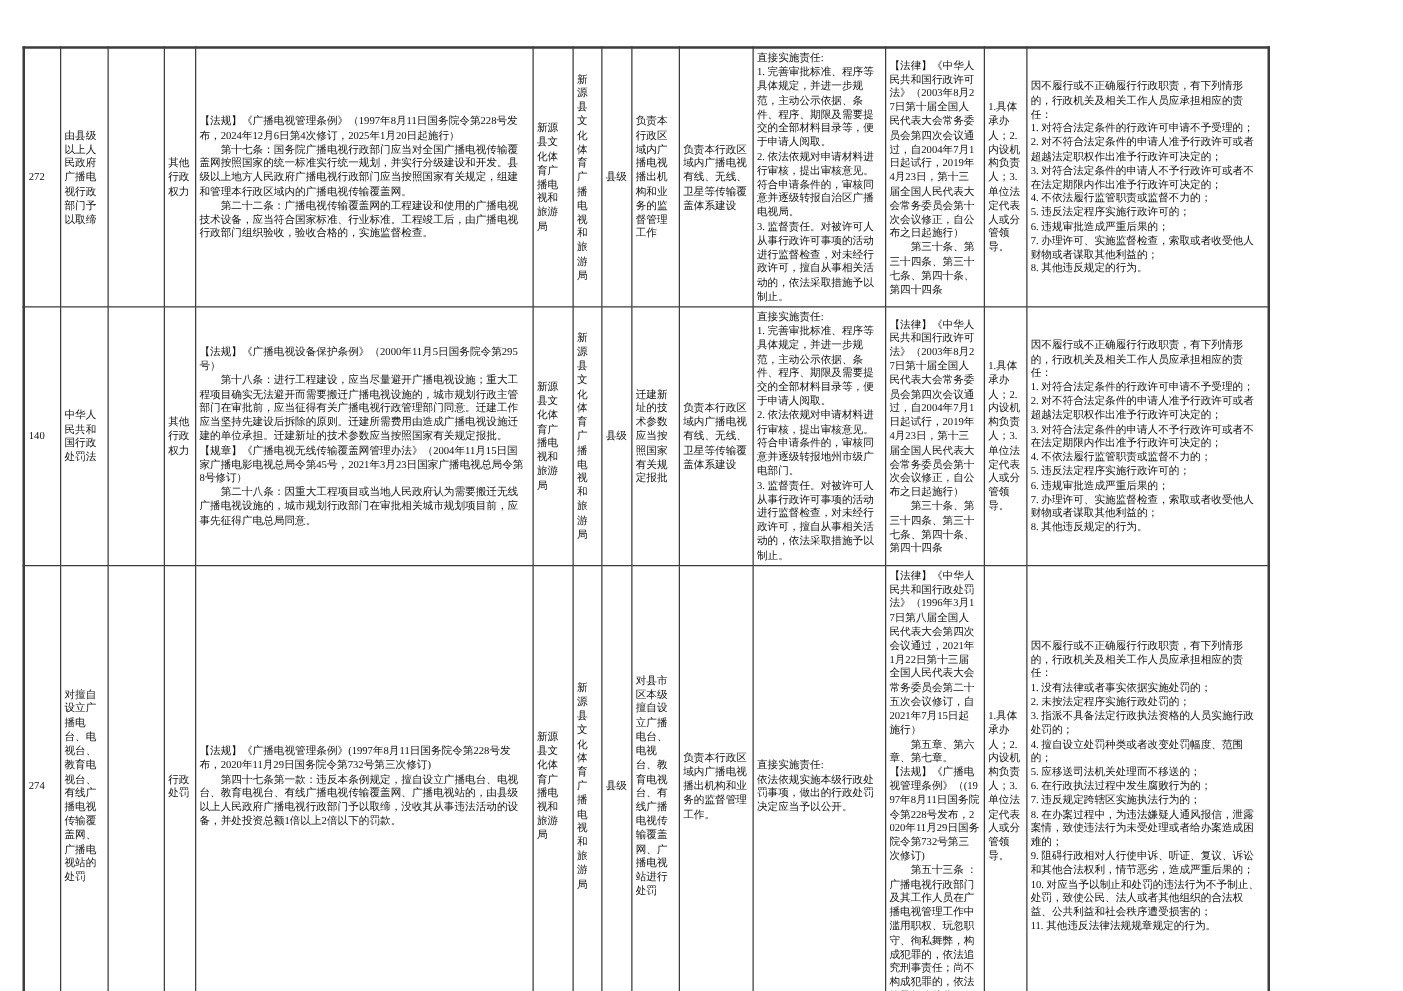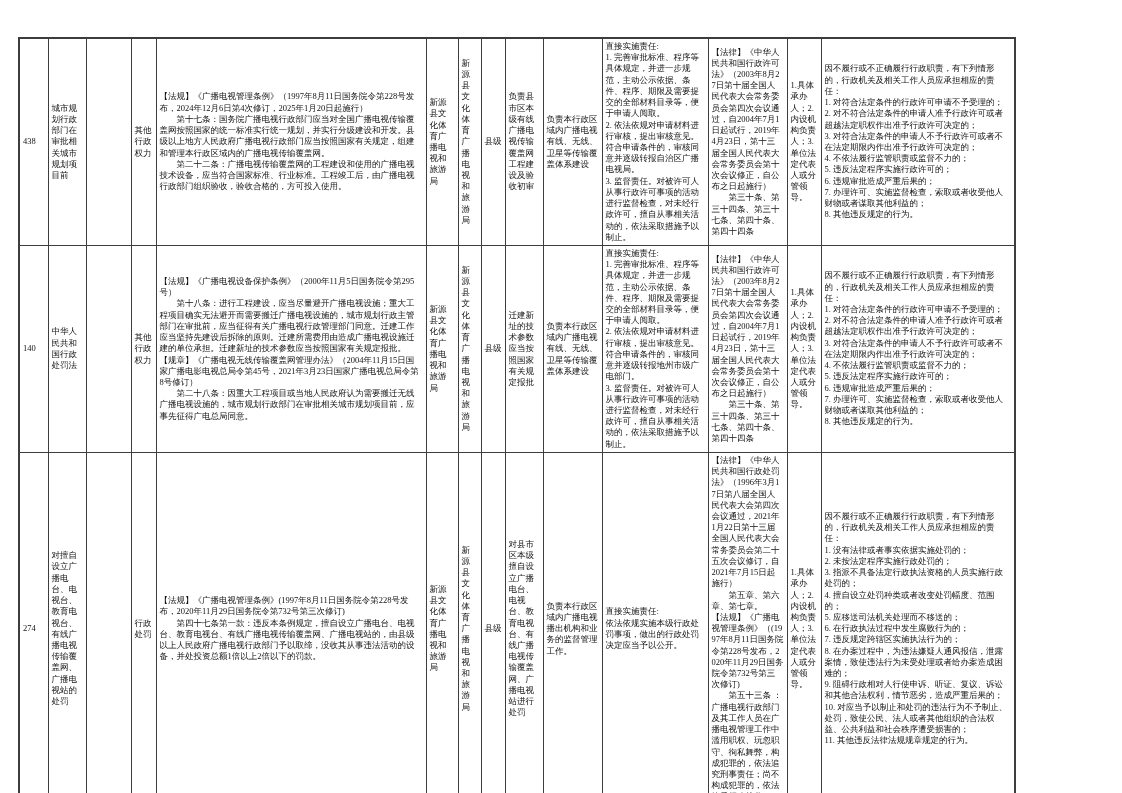--- a/index.html
+++ b/index.html
@@ -56,31 +56,31 @@
         <col style="width:24px">
       <col style="width:38px">
         <col style="width:59px">
         <col style="width:106px">
         <col style="width:79px">
       <col style="width:34px">
         <col style="width:194px">
     </colgroup>
     <tbody>
       <tr class="r1">
-        <td class="ctr">438</td>
-        <td class="ctr">城市规划行政部门在审批相关城市规划项目前</td>
+        <td class="ctr">272</td>
+        <td class="ctr">由县级以上人民政府广播电视行政部门予以取缔</td>
         <td class="ctr"></td>
         <td class="ctr">其他行政权力</td>
         <td class="lft basis">【法规】《广播电视管理条例》（1997年8月11日国务院令第228号发布，2024年12月6日第4次修订，2025年1月20日起施行）
 　　第十七条：国务院广播电视行政部门应当对全国广播电视传输覆盖网按照国家的统一标准实行统一规划，并实行分级建设和开发。县级以上地方人民政府广播电视行政部门应当按照国家有关规定，组建和管理本行政区域内的广播电视传输覆盖网。
-　　第二十二条：广播电视传输覆盖网的工程建设和使用的广播电视技术设备，应当符合国家标准、行业标准。工程竣工后，由广播电视行政部门组织验收，验收合格的，方可投入使用。</td>
+　　第二十二条：广播电视传输覆盖网的工程建设和使用的广播电视技术设备，应当符合国家标准、行业标准。工程竣工后，由广播电视行政部门组织验收，验收合格的，实施监督检查。</td>
         <td class="ctr">新源县文化体育广播电视和旅游局</td>
         <td class="ctr">新源县文化体育广播电视和旅游局</td>
         <td class="ctr">县级</td>
-        <td class="lft">负责县市区本级有线广播电视传输覆盖网工程建设及验收初审</td>
+        <td class="lft">负责本行政区域内广播电视播出机构和业务的监督管理工作</td>
         <td class="lft">负责本行政区域内广播电视有线、无线、卫星等传输覆盖体系建设</td>
         <td class="lft">直接实施责任:
 1. 完善审批标准、程序等具体规定，并进一步规范，主动公示依据、条件、程序、期限及需要提交的全部材料目录等，便于申请人阅取。
 2. 依法依规对申请材料进行审核，提出审核意见。符合申请条件的，审核同意并逐级转报自治区广播电视局。
 3. 监督责任。对被许可人从事行政许可事项的活动进行监督检查，对未经行政许可，擅自从事相关活动的，依法采取措施予以制止。</td>
         <td class="lft duty-basis">【法律】《中华人民共和国行政许可法》（2003年8月27日第十届全国人民代表大会常务委员会第四次会议通过，自2004年7月1日起试行，2019年4月23日，第十三届全国人民代表大会常务委员会第十次会议修正，自公布之日起施行）
 　　第三十条、第三十四条、第三十七条、第四十条、第四十四条</td>
         <td class="lft">1.具体承办人；2.内设机构负责人；3.单位法定代表人或分管领导。</td>
         <td class="lft">因不履行或不正确履行行政职责，有下列情形的，行政机关及相关工作人员应承担相应的责任：
 1. 对符合法定条件的行政许可申请不予受理的；

